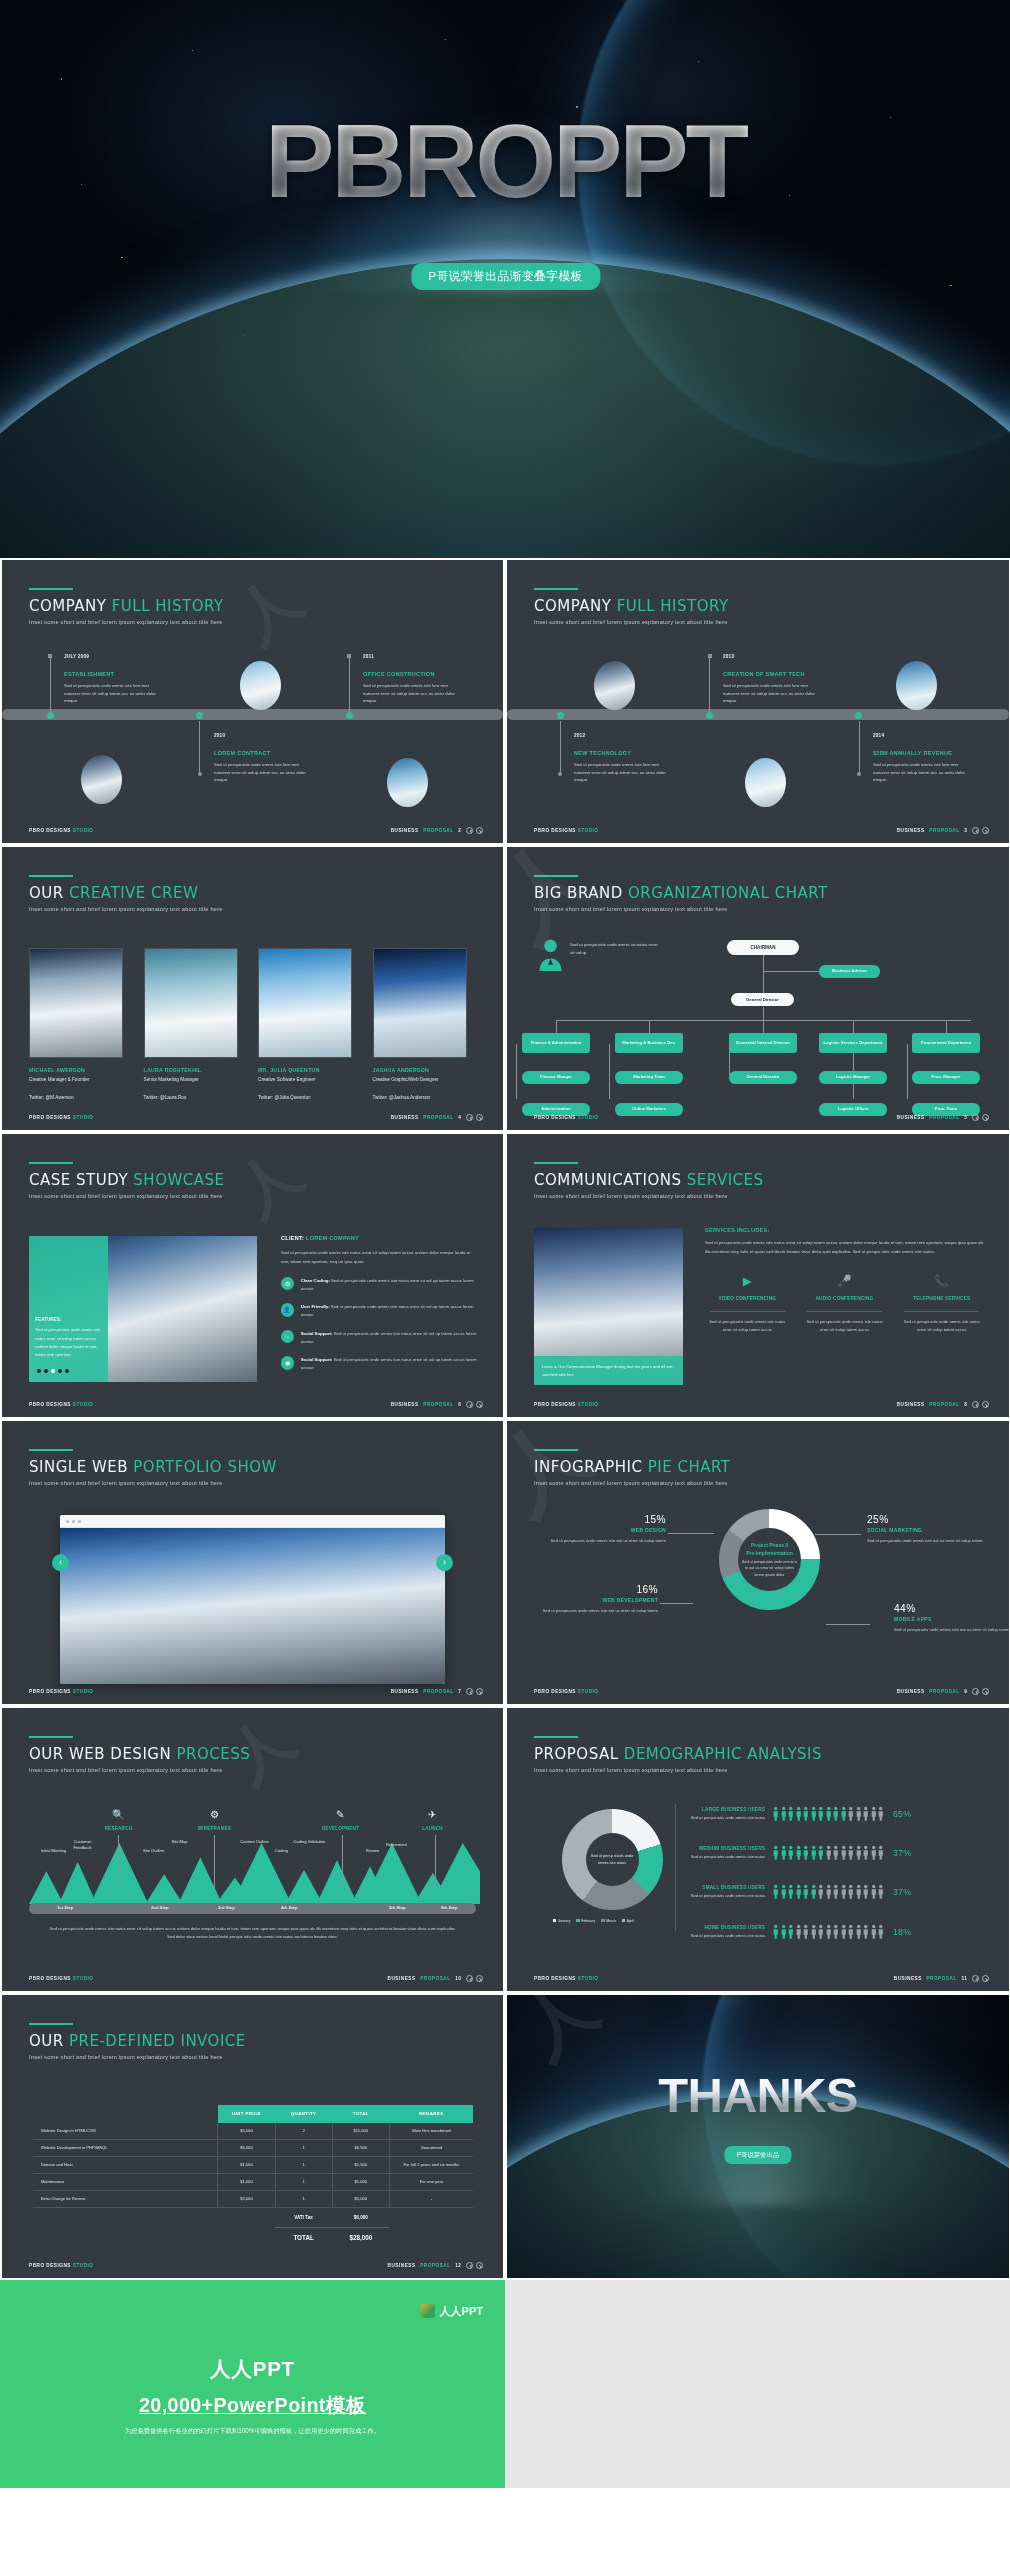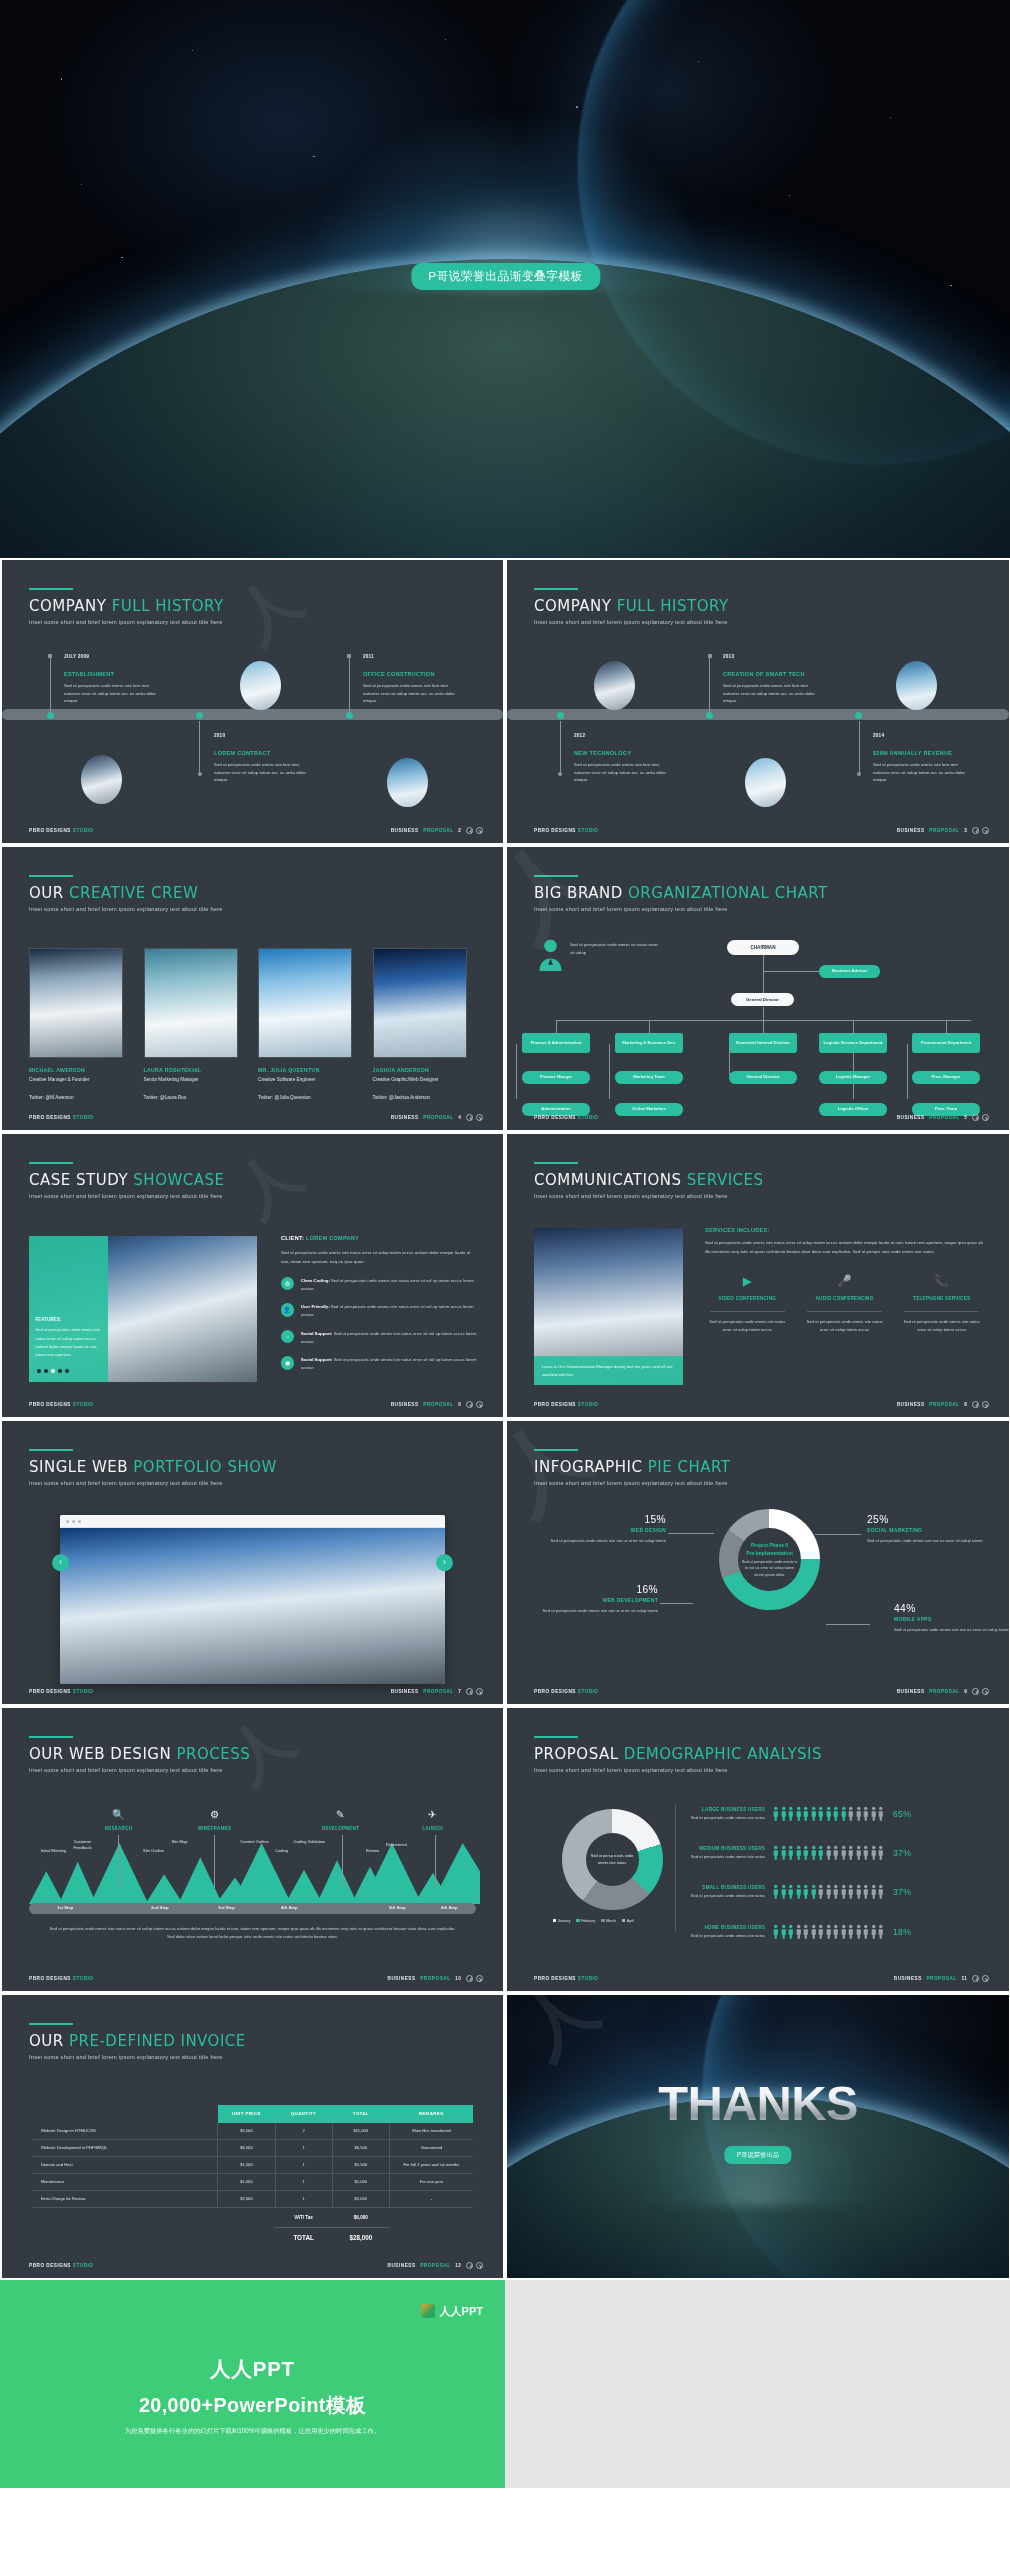--- a/index.html
+++ b/index.html
@@ -238,34 +238,34 @@
   .inv th{background:#2bbfa0;color:#ffffff;font-size:4.4px;font-weight:700;letter-spacing:0.4px;padding:6.3px 1.6px;text-align:center;}
   .inv th.blank{background:transparent;}
   .inv td{font-size:4.1px;color:#dfe4e8;padding:5.5px 4.7px;border-bottom:0.8px solid #4d555d;text-align:center;}
   .inv td.l{text-align:left;padding-left:7.9px;}
   .inv td.vl{border-left:0.8px solid #4d555d;}
   .inv .sum td{border-bottom:0.8px solid #5a626a;font-weight:700;color:#ffffff;font-size:4.6px;padding:6.3px 4.7px;}
   .inv .tot td{font-weight:700;color:#ffffff;font-size:6.3px;border-bottom:none;}
 
   
   .th-wrap{position:absolute;inset:0;background:#03060c;overflow:hidden;}
-  .th-title{position:absolute;left:0;right:0;top:80px;text-align:center;font-size:49px;font-weight:700;letter-spacing:-0.8px;
+  .th-title{position:absolute;left:0;right:0;top:72px;text-align:center;font-size:49px;font-weight:700;letter-spacing:-0.8px;
     background:linear-gradient(180deg,#ffffff 0%,#eef1f4 40%,#8f98a2 74%,#e6eaee 100%);
     -webkit-background-clip:text;background-clip:text;color:transparent;}
   .th-badge{position:absolute;left:50%;top:151px;transform:translateX(-50%);background:#2bbfa0;color:#fff;font-size:6.3px;padding:4.7px 12.6px;border-radius:7px;}
 
   
   .banner{display:grid;grid-template-columns:505px 506px;}
   .banner-l{background:#3ecc78;height:208px;position:relative;}
   .banner-r{background:#e6e6e6;height:208px;}
   .bn-logo{position:absolute;right:22px;top:23.6px;display:flex;align-items:center;gap:4.7px;color:#ffffff;font-weight:700;font-size:11px;}
   .bn-mark{width:14px;height:14px;border-radius:2.4px;background:linear-gradient(135deg,#f5a623 0%,#2ea55f 60%);}
   .bn-c{position:absolute;left:0;right:0;top:75px;text-align:center;color:#fff;}
   .bn-t{font-size:20.5px;font-weight:700;letter-spacing:0.8px;}
-  .bn-s{font-size:19.7px;font-weight:700;margin-top:9.4px;letter-spacing:0.4px;}
+  .bn-s{font-size:19.7px;font-weight:700;margin-top:9.4px;letter-spacing:0.4px;text-decoration:underline;}
   .bn-d{font-size:6.3px;margin-top:7.9px;opacity:.92;}
 </style>
 </head>
 <body>
 
 <div class="hero">
   <div class="hero-space"></div>
   <div class="stars">
     <span class="star" style="left:6%;top:14%;width:1.6px;height:1.6px;"></span>
     <span class="star" style="left:12%;top:46%;width:1.2px;height:1.2px;"></span>
@@ -276,20 +276,21 @@
     <span class="star" style="left:69%;top:11%;width:0.8px;height:0.8px;"></span>
     <span class="star" style="left:78%;top:35%;width:1.2px;height:1.2px;"></span>
     <span class="star" style="left:88%;top:21%;width:0.8px;height:0.8px;"></span>
     <span class="star" style="left:94%;top:51%;width:1.2px;height:1.2px;"></span>
     <span class="star" style="left:24%;top:60%;width:0.8px;height:0.8px;"></span>
     <span class="star" style="left:8%;top:33%;width:0.8px;height:0.8px;"></span>
   </div>
   <div class="hero-arc"></div>
   <div class="hero-glow"></div>
   <div class="hero-planet"></div>
+  <div class="hero-title">PBROPPT</div>
   <div class="hero-badge">P哥说荣誉出品渐变叠字模板</div>
 </div>
 
 <div class="grid">
 
   <div class="slide">
     <div class="slide-inner">
       <div class="title-rule"></div>
       <div class="s-title">
         <span>COMPANY</span>

